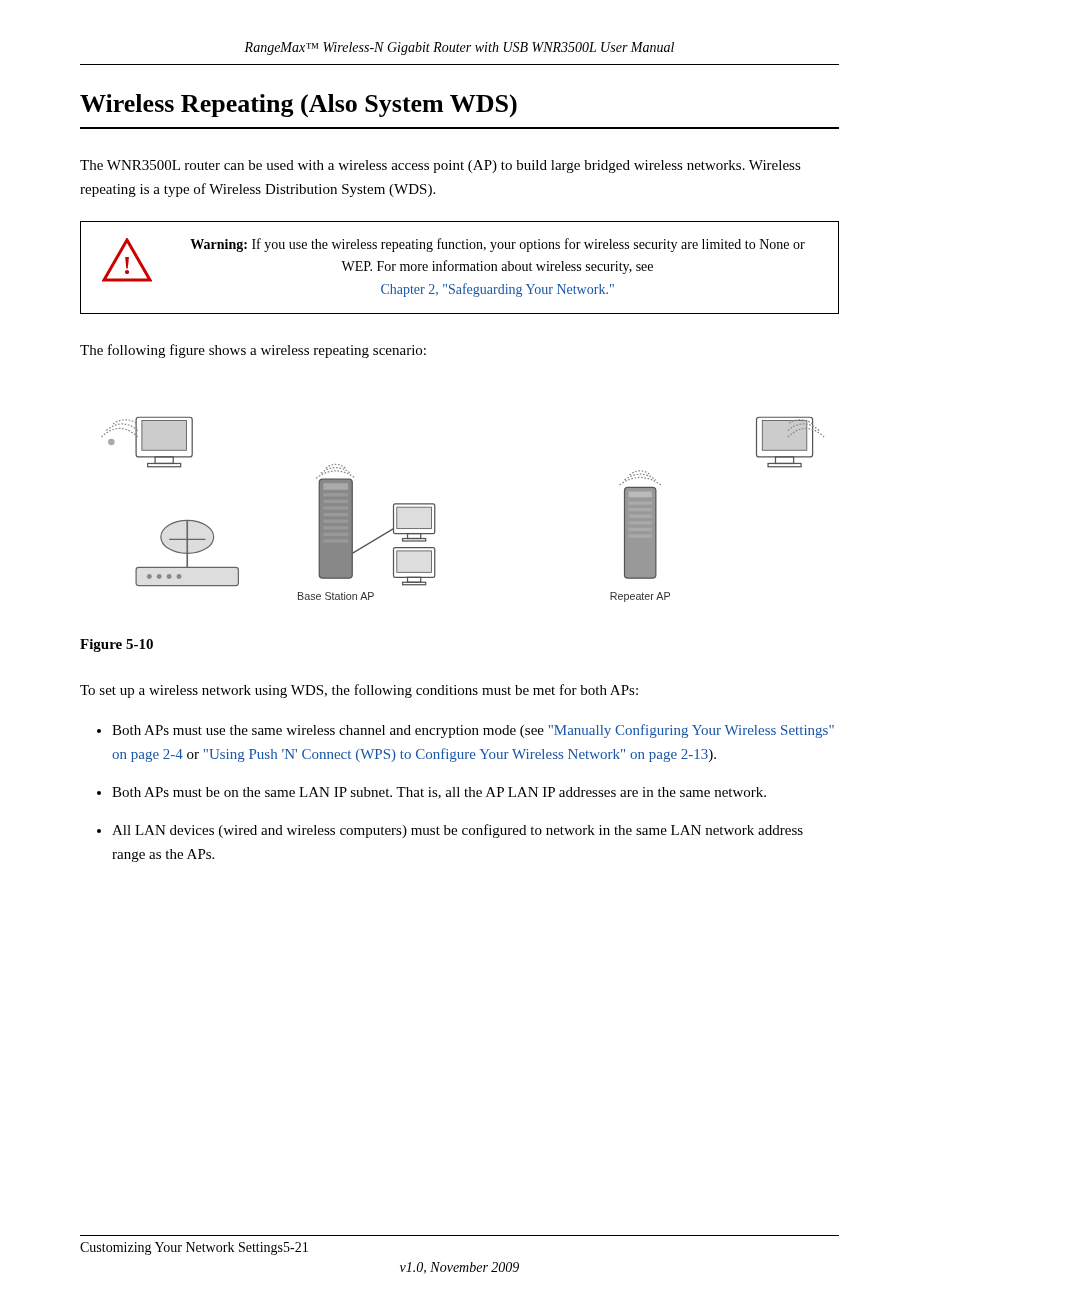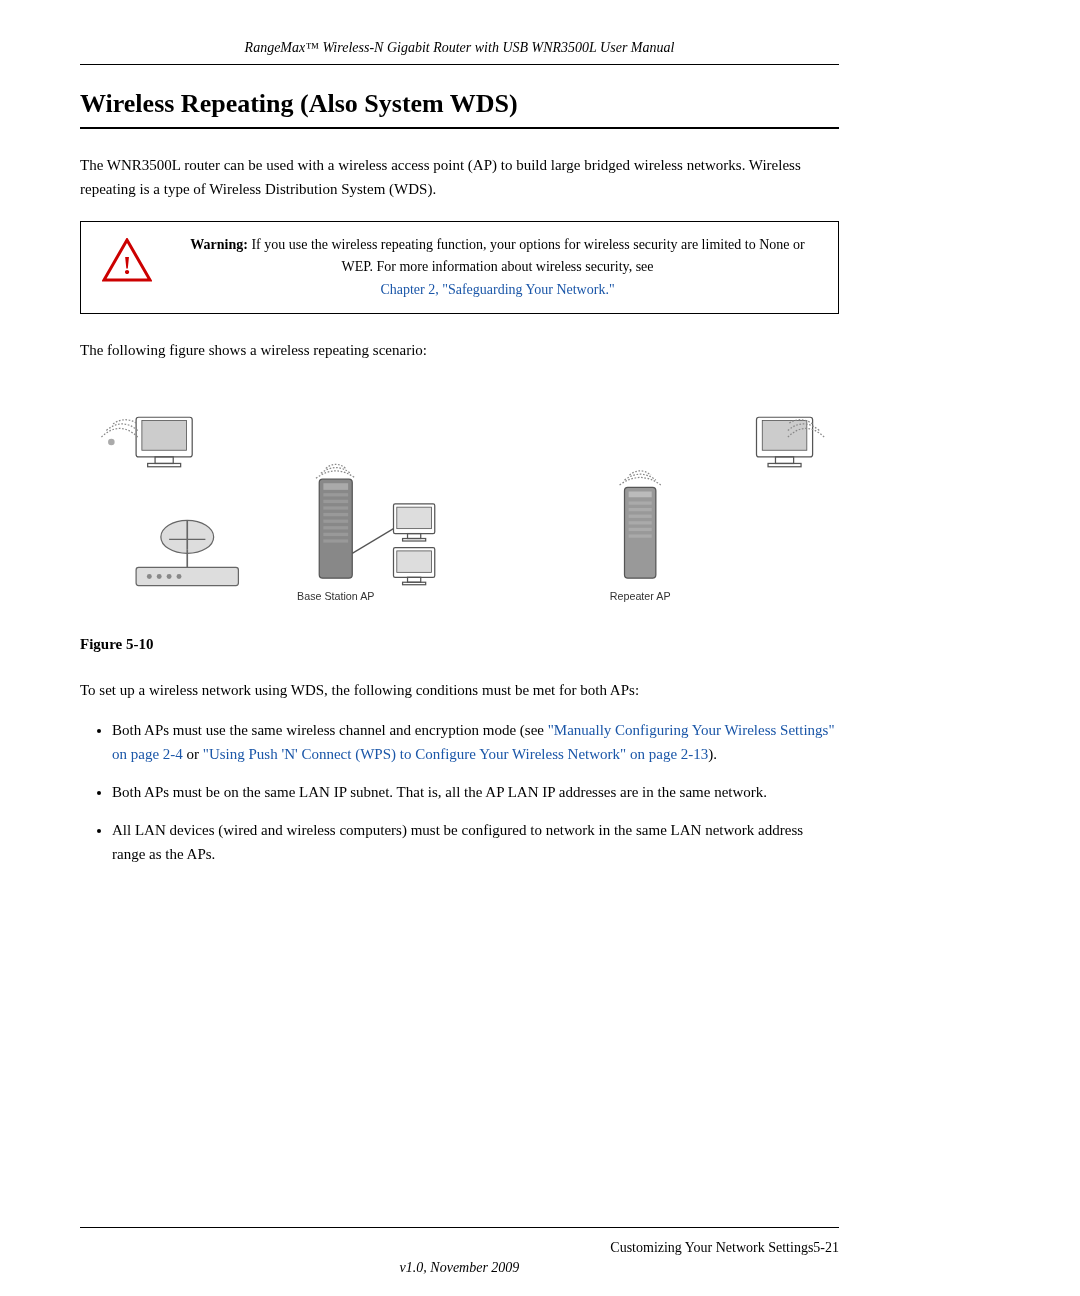--- a/index.html
+++ b/index.html
@@ -105,23 +105,23 @@
     .blue-link {
       color: #1a56a8;
       text-decoration: none;
     }
     .footer {
       position: absolute;
       bottom: 40px;
       left: 80px;
       right: 80px;
       border-top: 1px solid #000;
-      padding-top: 12px;
+      padding-top: 4px;
       display: flex;
-      justify-content: flex-end;
+      justify-content: flex-start;
       align-items: center;
       font-size: 14px;
     }
     .footer-center {
       position: absolute;
       bottom: 20px;
       left: 0;
       right: 0;
       text-align: center;
       font-style: italic;

